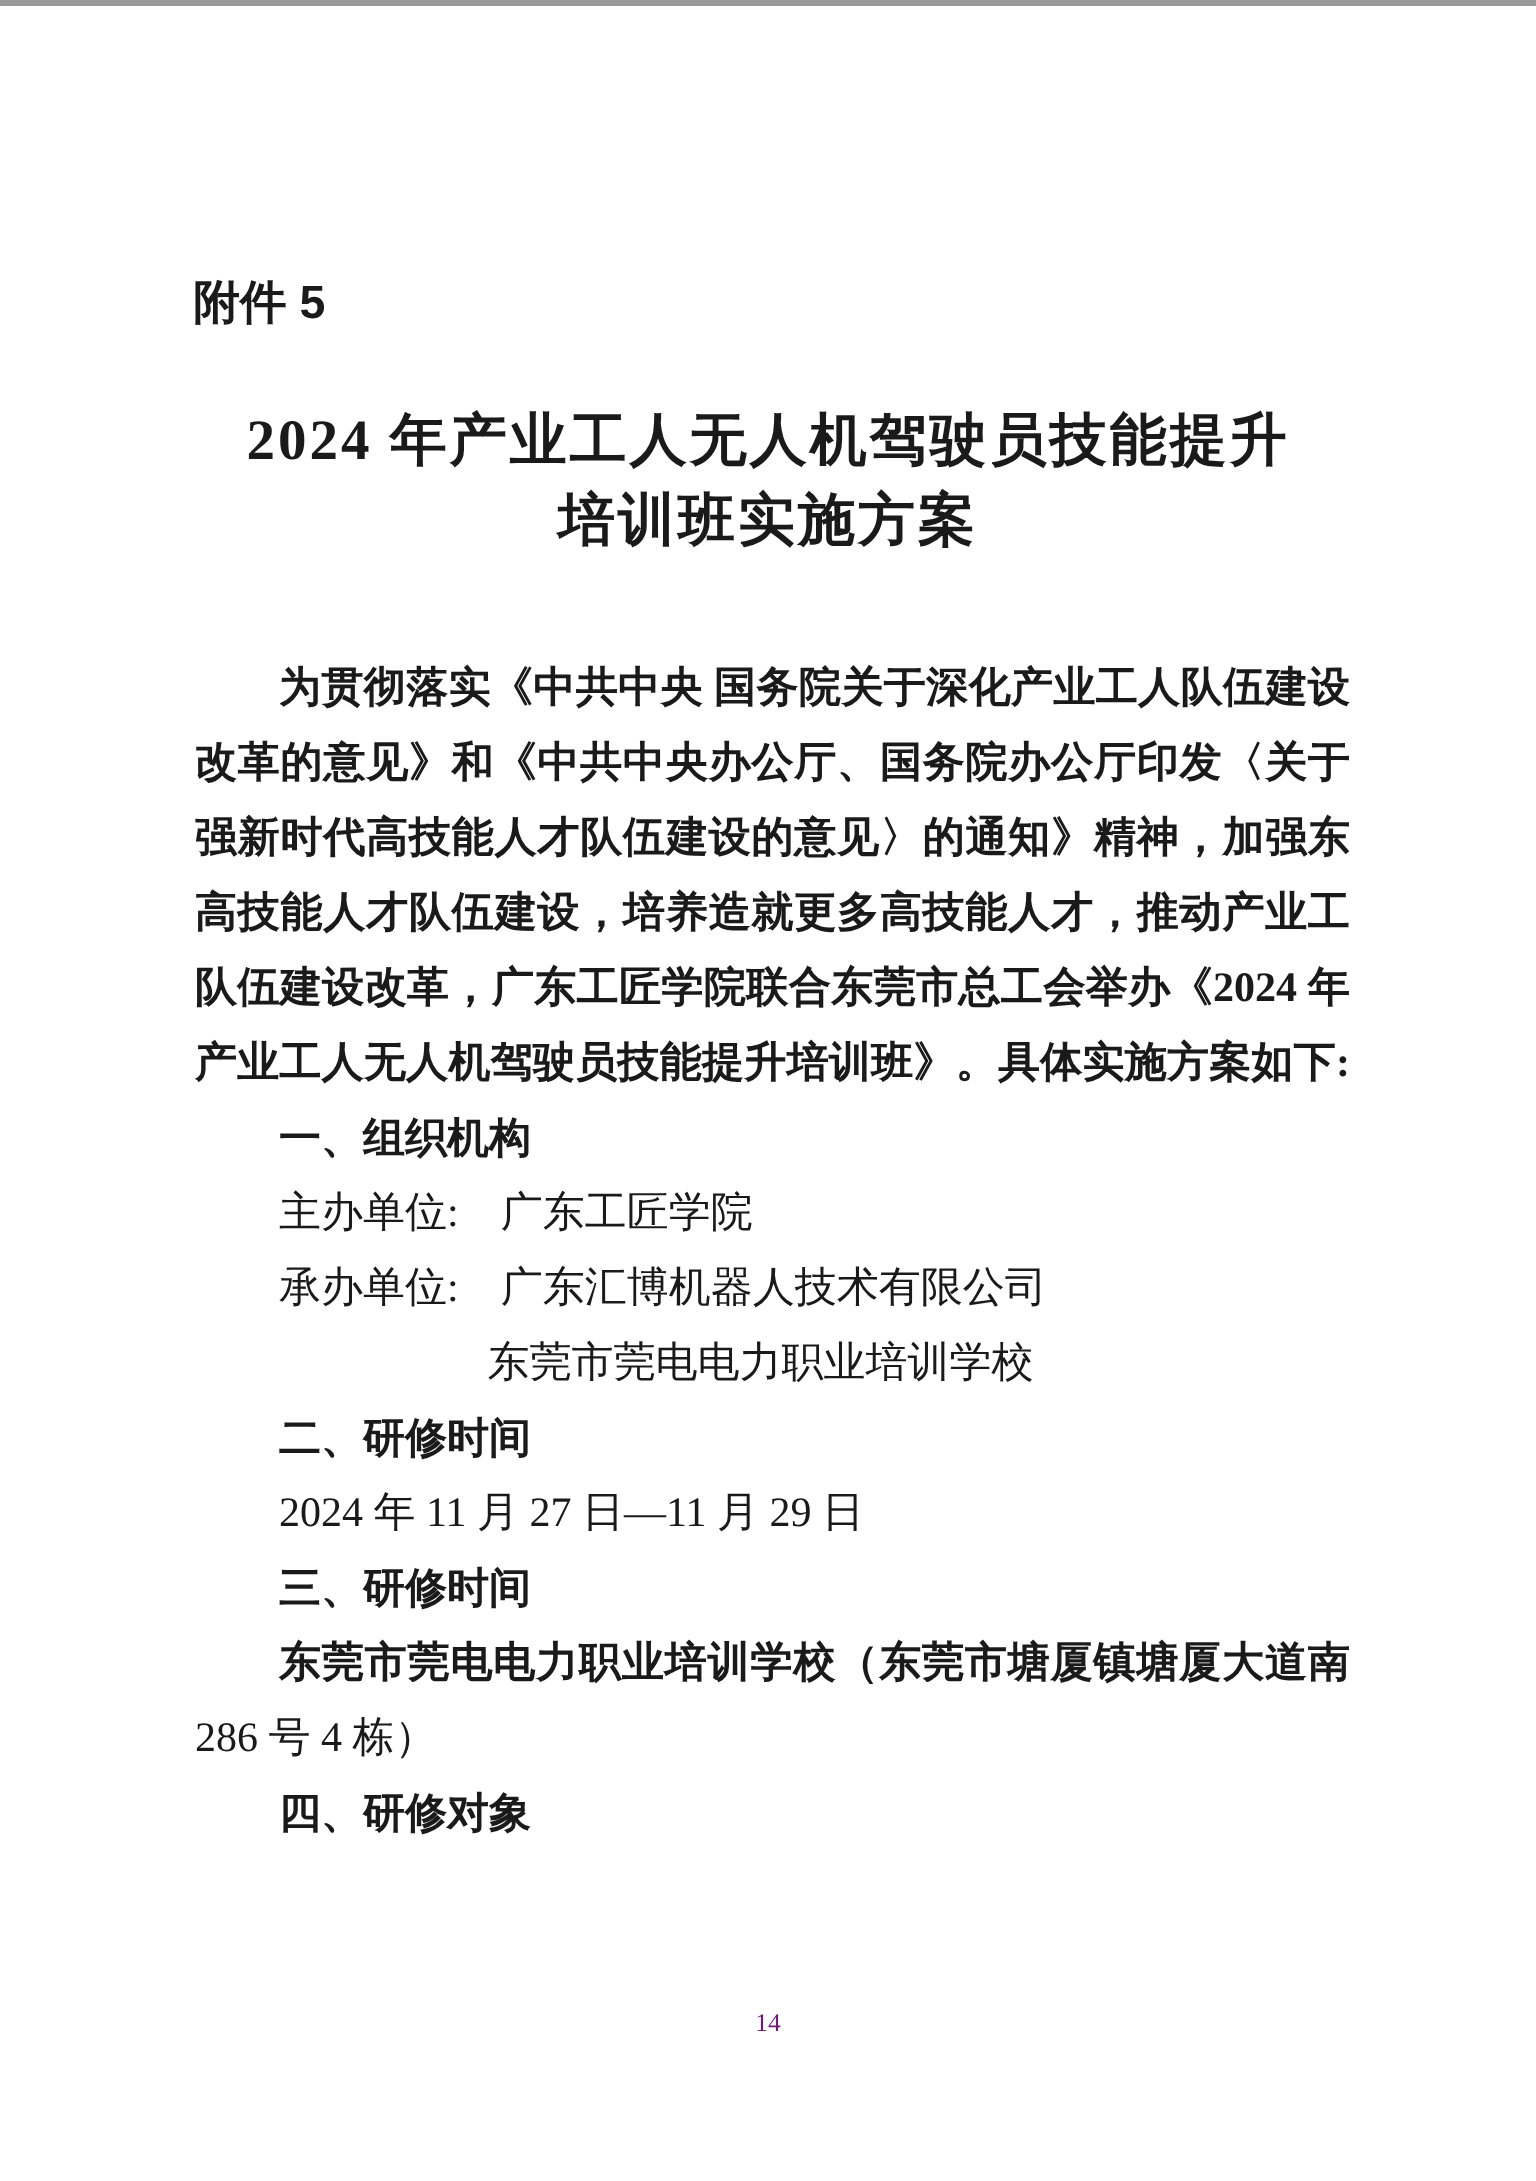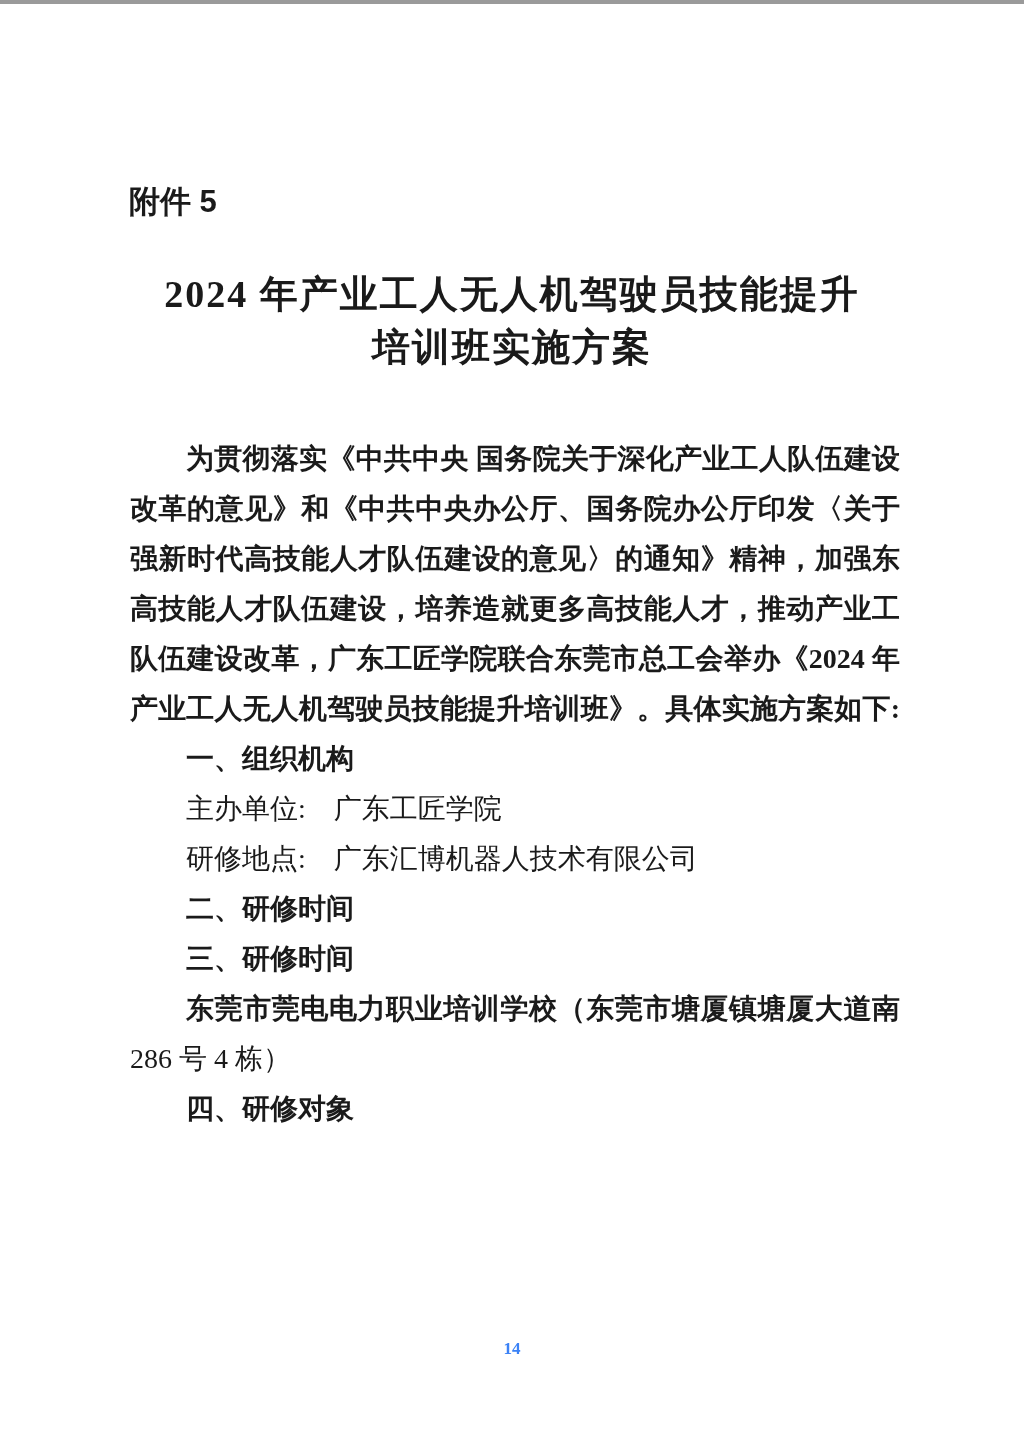--- a/index.html
+++ b/index.html
@@ -69,22 +69,21 @@
   .kv { padding-left: 56px; white-space: nowrap; }
   .kv .label { margin-right: 28px; }
   .plain { white-space: nowrap; }
   .page-number {
     position: absolute;
     left: 0; right: 0;
     top: 1338px;
     text-align: center;
     font-size: 17px;
     line-height: 22px;
-    color: #3b82f6;
-    font-weight: bold;
+    color: #701a75;
   }
 </style>
 </head>
 <body>
 
 <div class="page">
   <div class="top-bar"></div>
 
   <div class="attachment">附件 5</div>
 
@@ -101,24 +100,26 @@
     <div class="line just">队伍建设改革，广东工匠学院联合东莞市总工会举办《2024 年</div>
     <div class="line just">产业工人无人机驾驶员技能提升培训班》。具体实施方案如下:</div>
 
     <div class="line head">一、组织机构</div>
 
     <div class="line kv">
       <span class="label">主办单位:</span><span>广东工匠学院</span>
     </div>
 
     <div class="line kv">
-      <span class="label">研修地点:</span><span>广东汇博机器人技术有限公司</span>
+      <span class="label">承办单位:</span><span>广东汇博机器人技术有限公司</span>
     </div>
+    <div class="line cont plain">东莞市莞电电力职业培训学校</div>
 
     <div class="line head">二、研修时间</div>
+    <div class="line indent plain">2024 年 11 月 27 日—11 月 29 日</div>
 
     <div class="line head">三、研修时间</div>
     <div class="line just indent">东莞市莞电电力职业培训学校（东莞市塘厦镇塘厦大道南</div>
     <div class="line plain">286 号 4 栋）</div>
 
     <div class="line head">四、研修对象</div>
   </div>
 
   <div class="page-number">14</div>
 </div>

